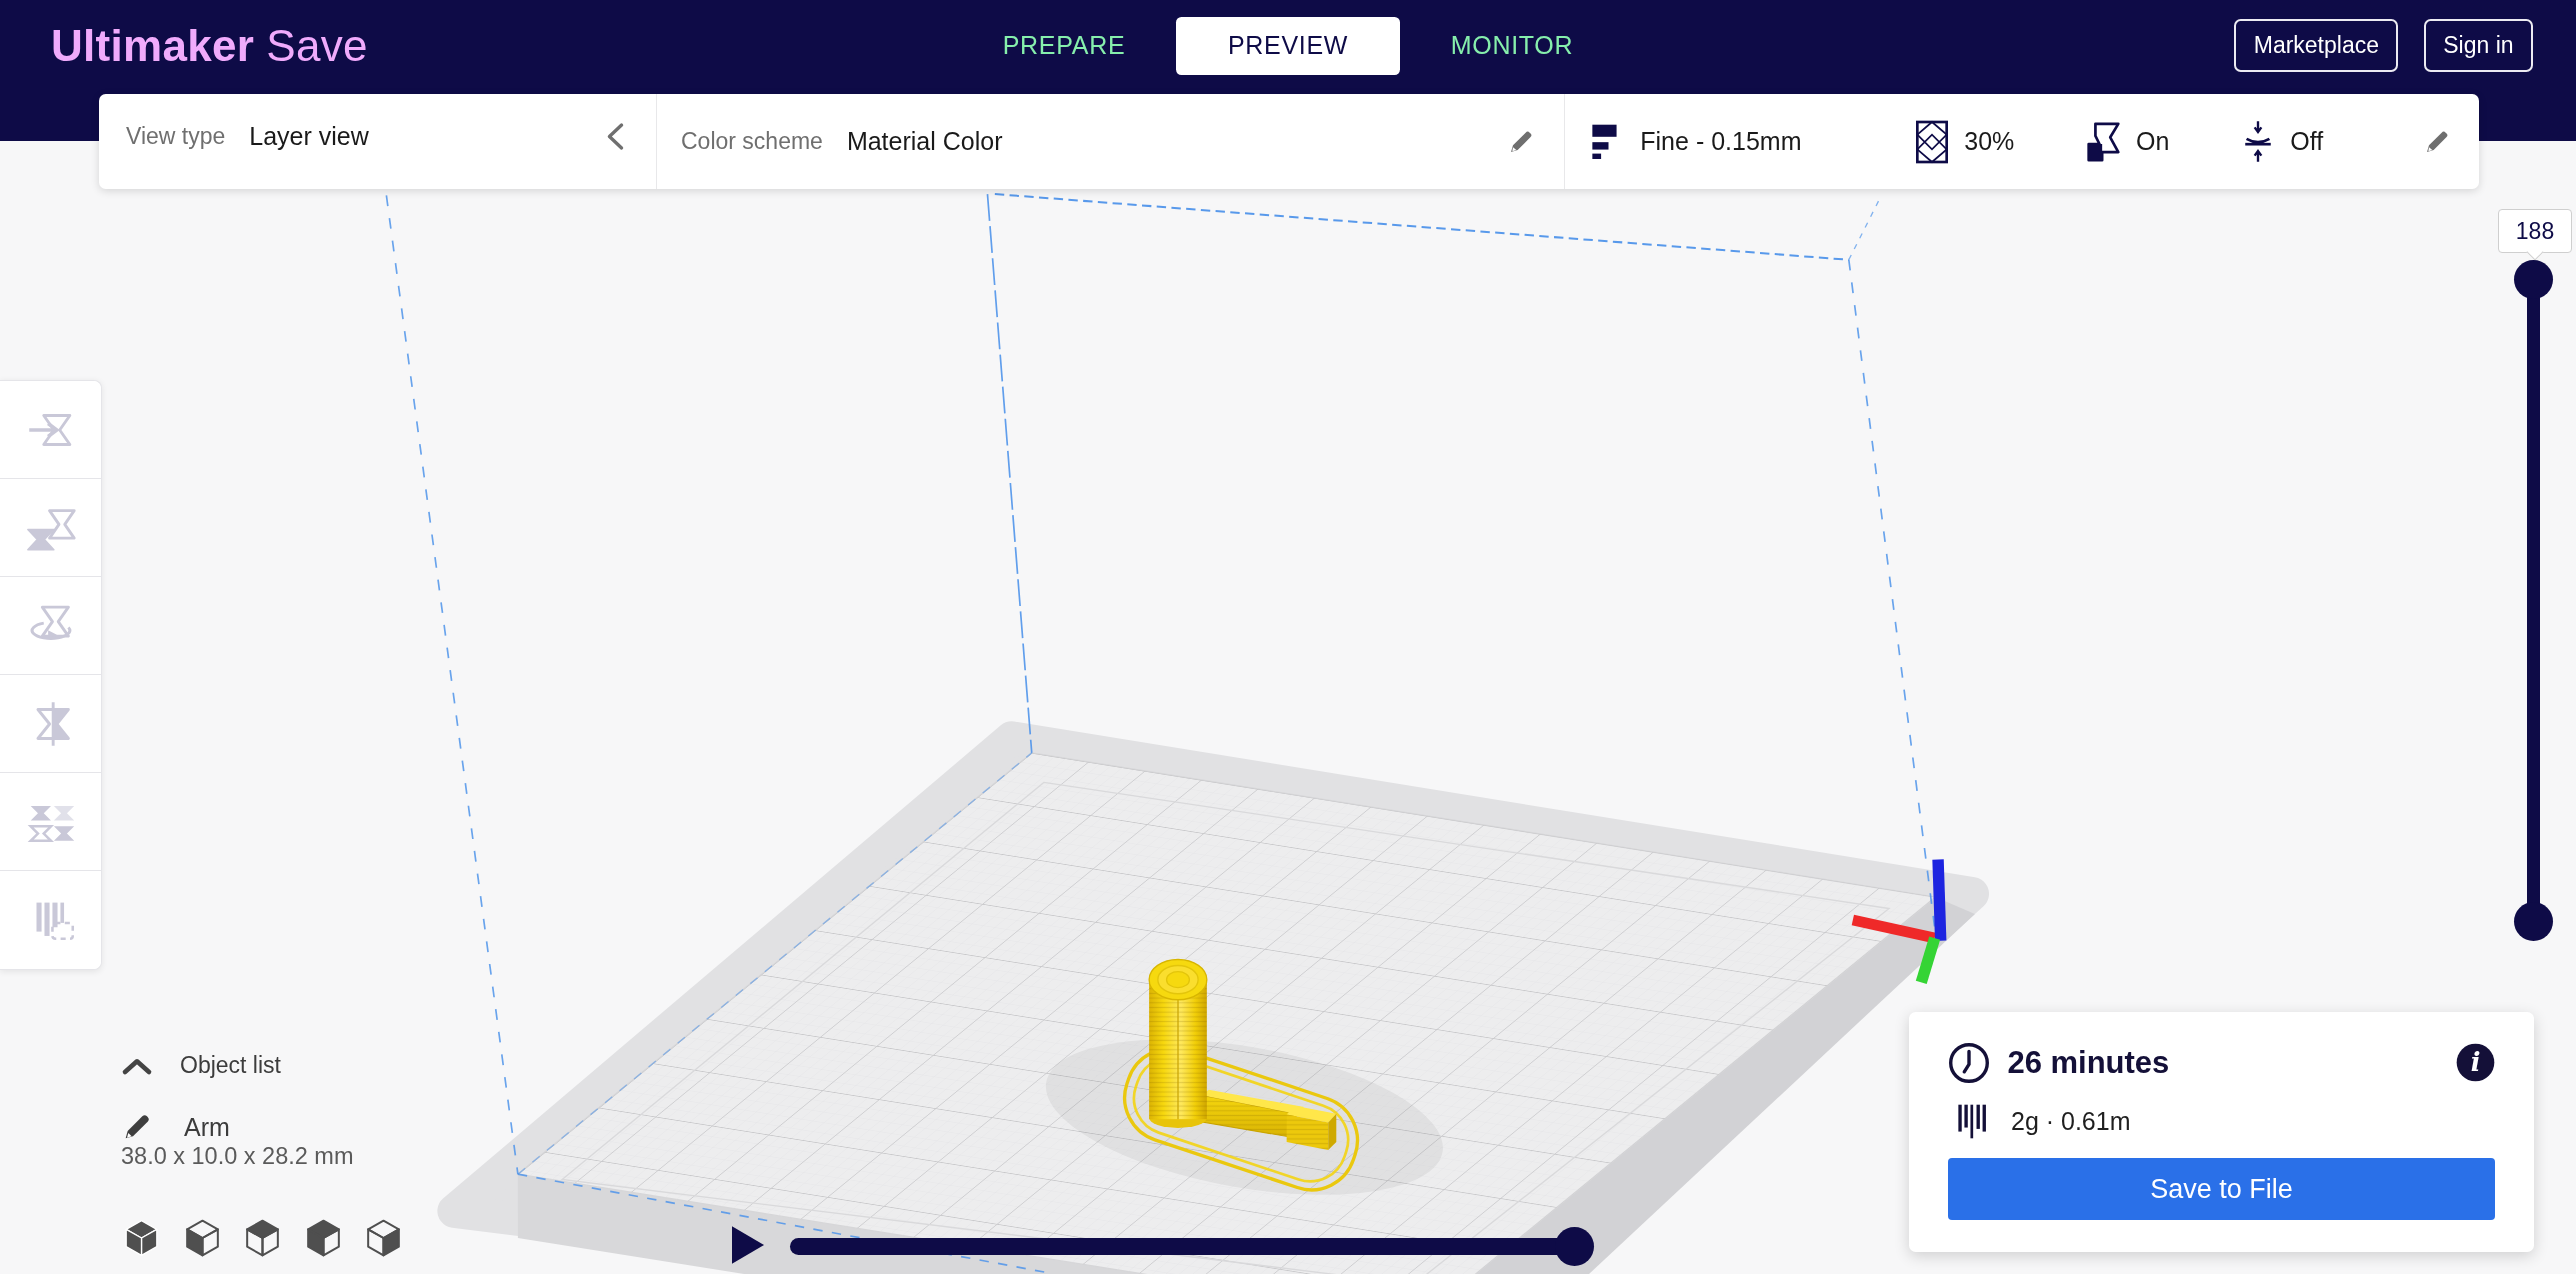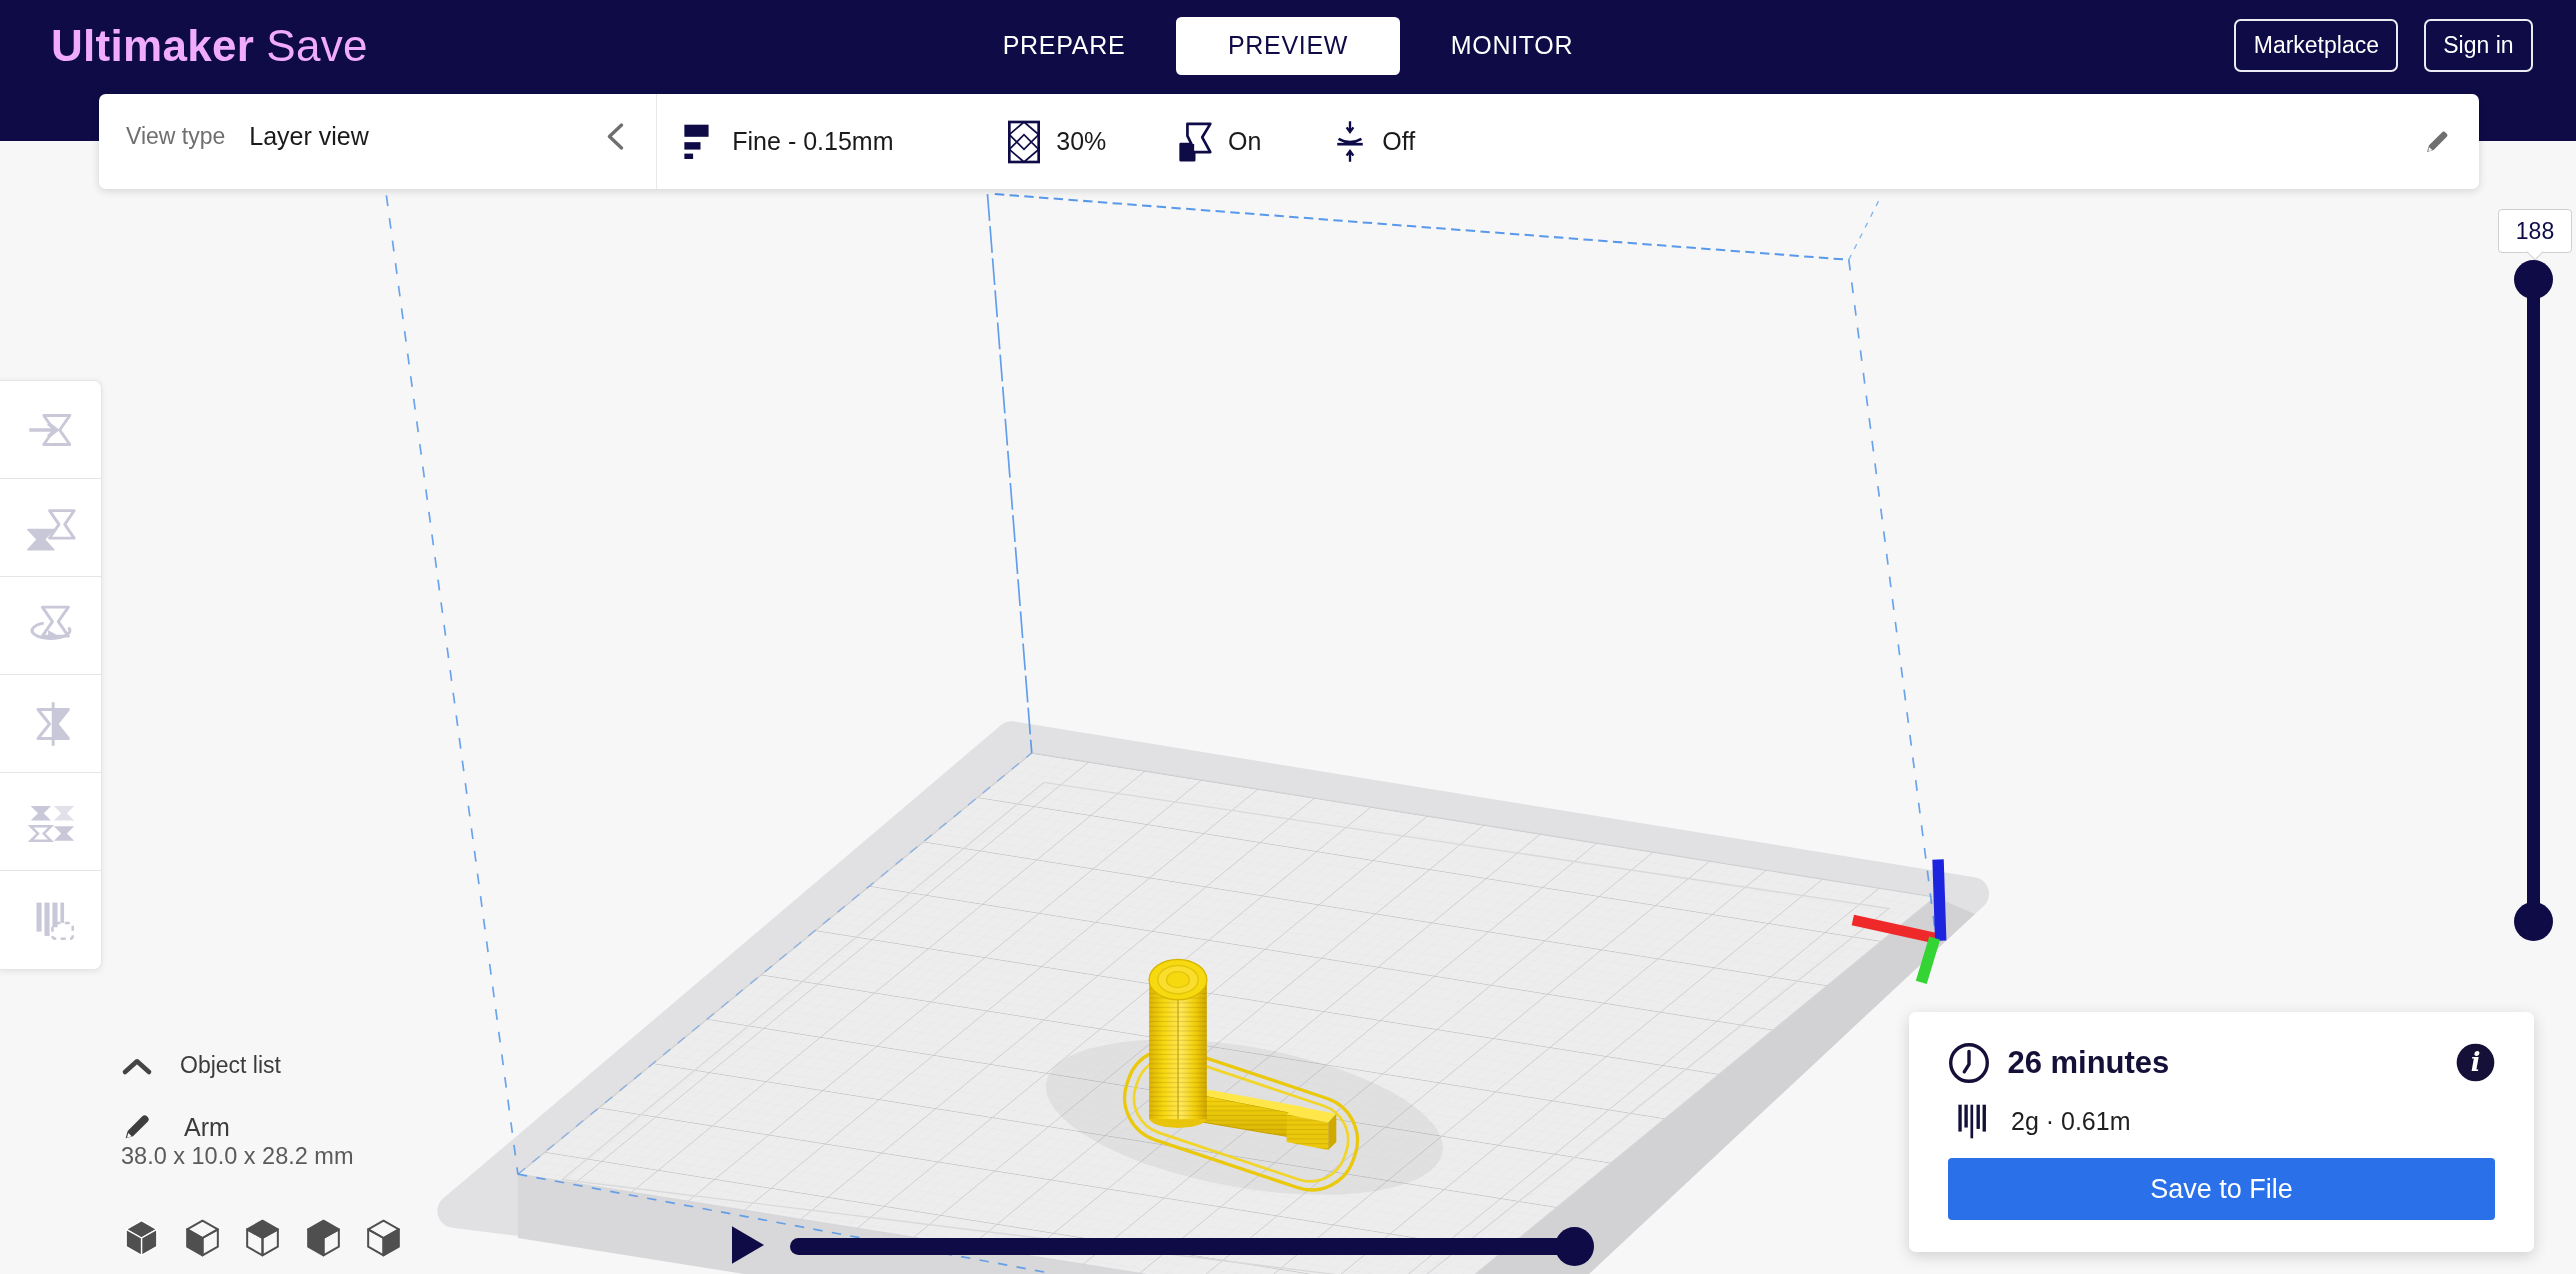--- a/index.html
+++ b/index.html
@@ -6,21 +6,21 @@
   #app{position:relative;width:2576px;height:1275px;overflow:hidden;
        font-family:"Liberation Sans","DejaVu Sans",sans-serif;background:#f7f7f8;}
 
   
   .header{position:absolute;left:0;top:0;width:2576px;height:141px;background:#0e0b47;}
   .logo{position:absolute;left:51px;top:0;height:91px;display:flex;align-items:center;color:#f0abfc;font-size:44px;letter-spacing:0.3px;}
   .logo .lb{font-weight:700;}
   .logo .ll{font-weight:300;margin-left:12px;}
   .tabs{position:absolute;left:50%;top:0;height:91px;transform:translateX(-50%);display:flex;align-items:center;}
   .tab{width:224px;height:58px;display:flex;align-items:center;justify-content:center;
-       font-size:25px;letter-spacing:0.7px;color:#ffffff;background:transparent;border:none;cursor:pointer;}
+       font-size:25px;letter-spacing:0.7px;color:#86efac;background:transparent;border:none;cursor:pointer;}
   .tab.active{background:#ffffff;color:#0e0b47;border-radius:5.4px;}
   .header-right{position:absolute;right:43px;top:0;height:91px;display:flex;align-items:center;gap:25.5px;}
   .hbtn{background:transparent;border:2px solid #ecebf2;border-radius:6.7px;color:#ffffff;
         font-size:23px;padding:10.7px 17.4px;font-family:inherit;cursor:pointer;}
 
   
   .toolbar{position:absolute;left:99px;top:94px;width:2380px;height:95px;background:#ffffff;
            border-radius:6.7px;box-shadow:0 2px 8px rgba(0,0,0,.14);display:flex;align-items:stretch;}
   .tseg{display:flex;align-items:center;}
   .tseg.one{width:557px;padding:0 0 10px 27px;box-sizing:border-box;text-align:center;}
@@ -192,20 +192,31 @@
     <div class="tseg one">
       <span class="tlabel">View type</span>
       <span class="tvalue">Layer view</span>
       <span class="spacer"></span>
       <span class="icon" style="margin-right:29.5px;">
         <svg width="23" height="31" viewBox="0 0 34 46">
             <path d="M26,6 L8,23 L26,40" fill="none" stroke="#6f6f6f" stroke-width="5" stroke-linecap="round" stroke-linejoin="round"></path>
           </svg>
       </span>
     </div>
+    <div class="tseg two">
+      <span class="tlabel">Color scheme</span>
+      <span class="tvalue">Material Color</span>
+      <span class="spacer"></span>
+      <span class="icon" style="margin-right:29.5px;">
+        <svg width="28" height="28" viewBox="0 0 42 42">
+            <path d="M6,36 L9,26 L28,7 A4,4 0 0 1 34,7 L35,8 A4,4 0 0 1 35,14 L16,33 Z" fill="#6f6f6f"></path>
+            <path d="M8,35 L14,33 L9,29 Z" fill="#ffffff"></path>
+          </svg>
+      </span>
+    </div>
     <div class="tseg three">
       <span class="setting">
         <span class="icon">
           <svg width="35" height="39" viewBox="0 0 52 58">
               <rect x="2" y="4" width="36" height="18" fill="#0e0b47"></rect>
               <rect x="2" y="30" width="24" height="11" fill="#0e0b47"></rect>
               <rect x="2" y="47" width="13" height="8" fill="#0e0b47"></rect>
             </svg>
         </span>
         <span class="sval">Fine - 0.15mm</span>

